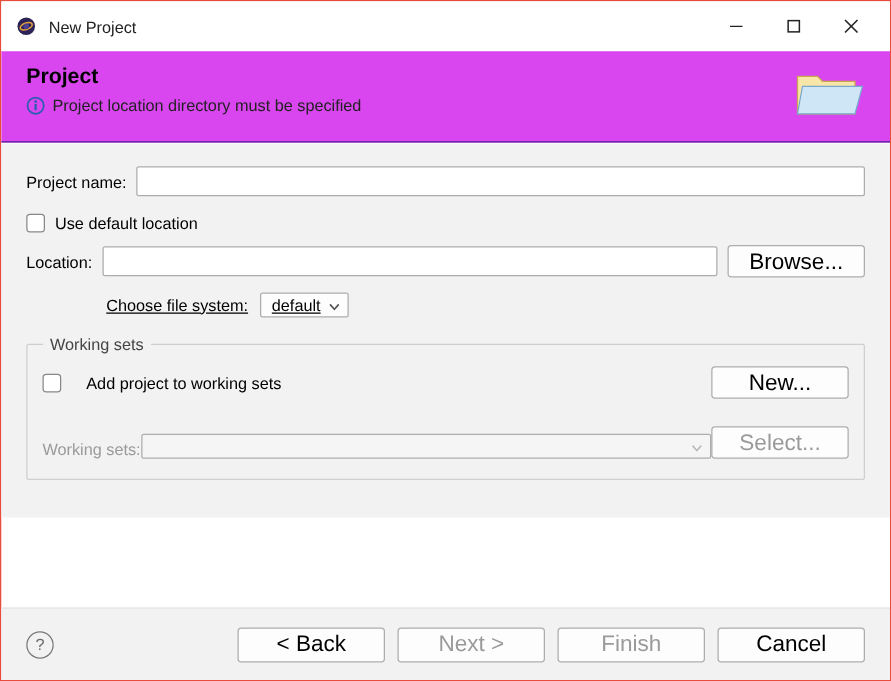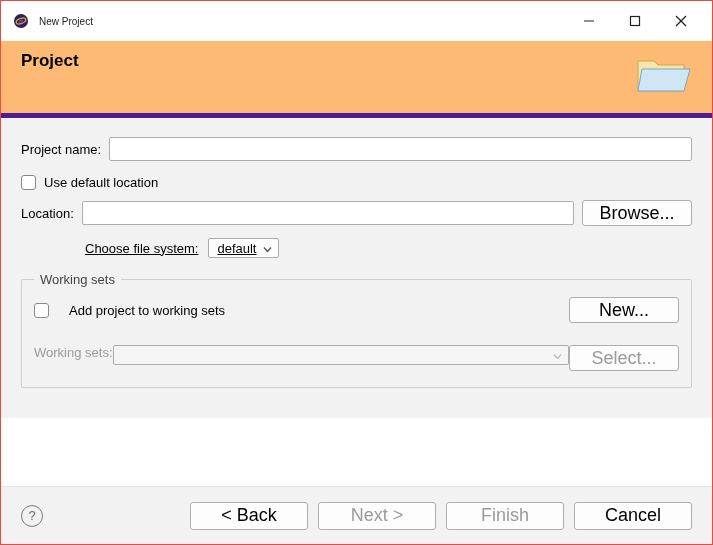--- a/index.html
+++ b/index.html
@@ -1,25 +1,25 @@
 <!DOCTYPE html>
 <html><head>
   <meta charset="utf-8">
   <style>
     * { box-sizing: border-box; margin: 0; padding: 0; font-family: "Segoe UI", Tahoma, sans-serif; }
     body { width: 713px; height: 545px; background: #fff; border: 1px solid #e74c3c; position: relative; font-size: 13px; color: #000; }
 
     .titlebar { height: 40px; display: flex; align-items: center; padding: 0 8px 0 12px; background: #fff; }
     .titlebar .ecl-icon { width: 16px; height: 16px; margin-right: 10px; }
-    .titlebar .title-text { flex: 0 0 auto; color: #222; font-size: 10px; }
+    .titlebar .title-text { flex: 0 0 auto; color: #222; font-size: 13px; }
     .titlebar .spacer { flex: 1 1 auto; }
     .sysbtn { width: 46px; height: 30px; display: flex; align-items: center; justify-content: center; background: transparent; }
     .sysbtn svg { display: block; }
 
-    .banner { background: #fdba74; padding: 10px 20px 16px 20px; display: flex; align-items: flex-start; border-bottom: 5px solid #4c1d95; position: relative; gap: 41px; }
+    .banner { background: #d946ef; padding: 10px 20px 16px 20px; display: flex; align-items: flex-start; border-bottom: 1px solid #4c1d95; position: relative; gap: 41px; }
     .banner .banner-left { flex: 1 1 auto; }
     .banner h1 { font-size: 17px; font-weight: 700; margin-bottom: 6px; color: #000; }
     .banner .msg { display: flex; align-items: center; gap: 6px; color: #222; font-size: 13px; }
     .banner .folder-icon { width: 58px; height: 46px; flex: 0 0 auto; margin-left: 10px; }
 
     .content { background: #f2f2f2; padding: 18px 20px 30px 20px; border-top: 1px solid #fff; }
 
     .row { display: flex; align-items: center; gap: 8px; margin-bottom: 12px; }
     .row label.fld { color: #000; font-size: 13px; white-space: nowrap; }
     input.text { flex: 1 1 auto; height: 24px; border: 1px solid #adadad; background: #fff; padding: 2px 6px; font-size: 13px; border-radius: 2px; }
@@ -34,21 +34,21 @@
     .select-like { height: 20px; border: 1px solid #adadad; background: #fdfdfd; border-radius: 2px; display: inline-flex; align-items: center; padding: 0 22px 0 8px; position: relative; font-size: 13px; color: #000; }
     .select-like .chev { position: absolute; right: 6px; top: 50%; transform: translateY(-50%); }
     .select-like.disabled { color: #9a9a9a; background: #f5f5f5; }
     .select-like.wide { flex: 1 1 auto; }
 
     fieldset.ws { border: 1px solid #cfcfcf; border-radius: 2px; margin-top: 14px; padding: 10px 12px 16px 12px; }
     fieldset.ws legend { padding: 0 6px; font-size: 13px; color: #444; }
 
     .ws-row1 { display: flex; align-items: center; gap: 20px; margin-bottom: 22px; }
     .ws-row1 .spacer2 { flex: 1 1 auto; }
-    .ws-row2 { display: flex; align-items: flex-start; gap: 0; }
+    .ws-row2 { display: flex; align-items: flex-end; gap: 0; }
     .ws-row2 .lbl-dis { color: #9a9a9a; font-size: 13px; white-space: nowrap; }
 
     .button-bar { position: absolute; left: 0; right: 0; bottom: 0; height: 58px; border-top: 1px solid #e3e3e3; background: #f2f2f2; display: flex; align-items: center; padding: 0 20px; gap: 10px; }
     .button-bar .helpbtn { width: 22px; height: 22px; border: 1.5px solid #7a7a7a; border-radius: 50%; display: flex; align-items: center; justify-content: center; color: #6a6a6a; font-size: 13px; }
     .button-bar .spacer { flex: 1 1 auto; }
     .button-bar .btn { min-width: 118px; height: 28px; }
 
     .info-icon { width: 15px; height: 15px; }
   </style>
 </head>
@@ -78,20 +78,30 @@
     <svg width="12" height="12" viewBox="0 0 12 12">
         <line x1="1" y1="1" x2="11" y2="11" stroke="#222" stroke-width="1.3"></line>
         <line x1="11" y1="1" x2="1" y2="11" stroke="#222" stroke-width="1.3"></line>
       </svg>
   </span>
 </div>
 
 <div class="banner">
   <div class="banner-left">
     <h1>Project</h1>
+    <div class="msg">
+      <span class="info-icon">
+        <svg width="15" height="15" viewBox="0 0 15 15">
+            <circle cx="7.5" cy="7.5" r="6.5" fill="none" stroke="#2a5db0" stroke-width="1.4"></circle>
+            <circle cx="7.5" cy="4.2" r="1.1" fill="#2a5db0"></circle>
+            <rect x="6.6" y="6.2" width="1.8" height="5" fill="#2a5db0"></rect>
+          </svg>
+      </span>
+      <span>Project location directory must be specified</span>
+    </div>
   </div>
   <span class="folder-icon">
     <svg width="58" height="46" viewBox="0 0 58 46">
       <path d="M4 10 L4 40 L50 40 L50 14 L24 14 L20 10 Z" fill="#f7e6a8" stroke="#c9a94e" stroke-width="1"></path>
       <path d="M8 18 L56 18 L50 40 L4 40 Z" fill="#cfe6f7" stroke="#7aa7cc" stroke-width="1"></path>
     </svg>
   </span>
 </div>
 
 <div class="content">

